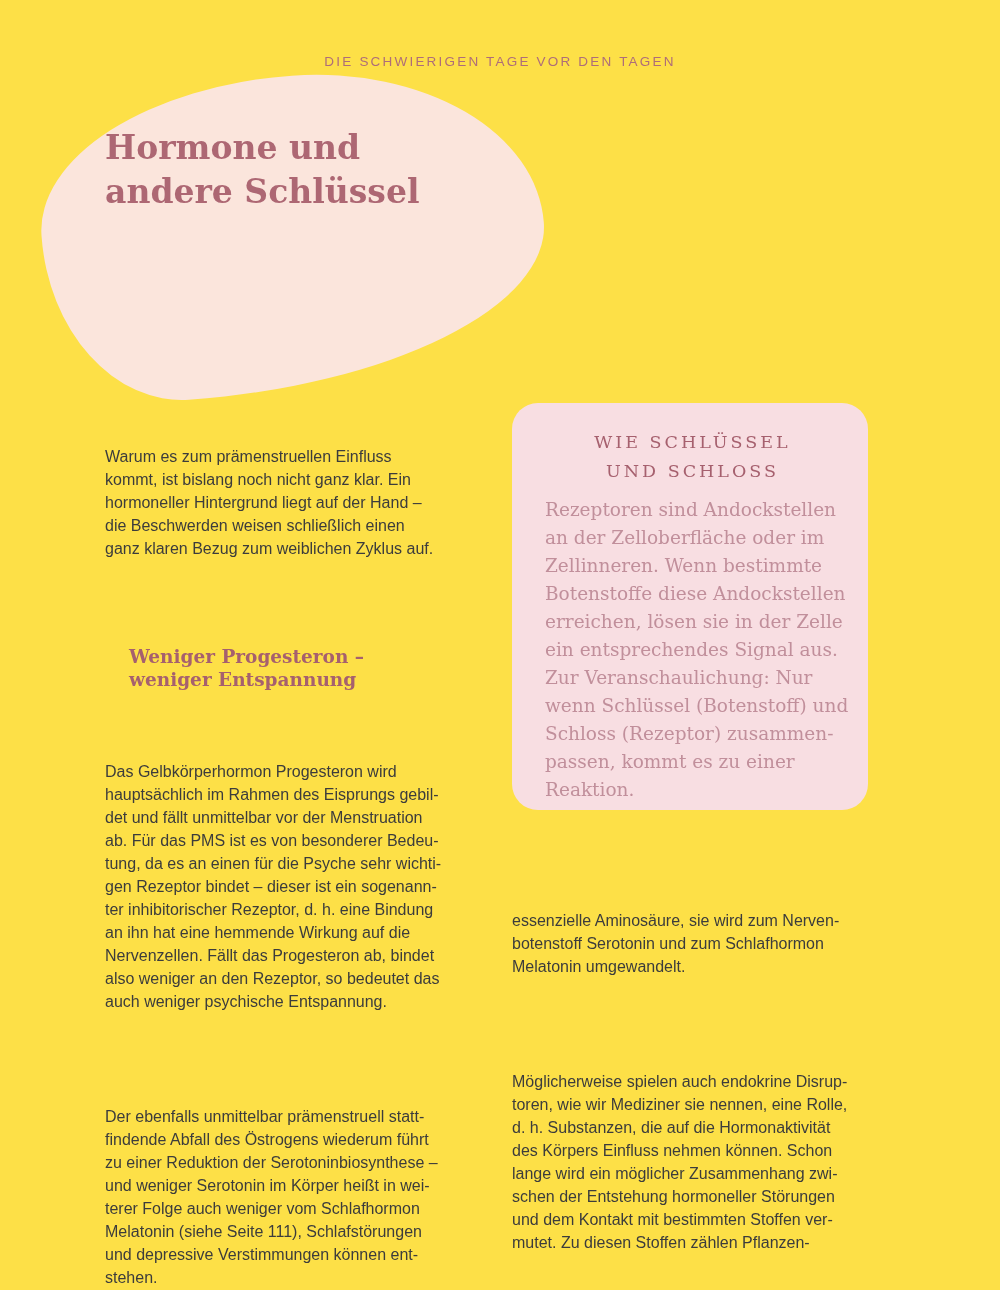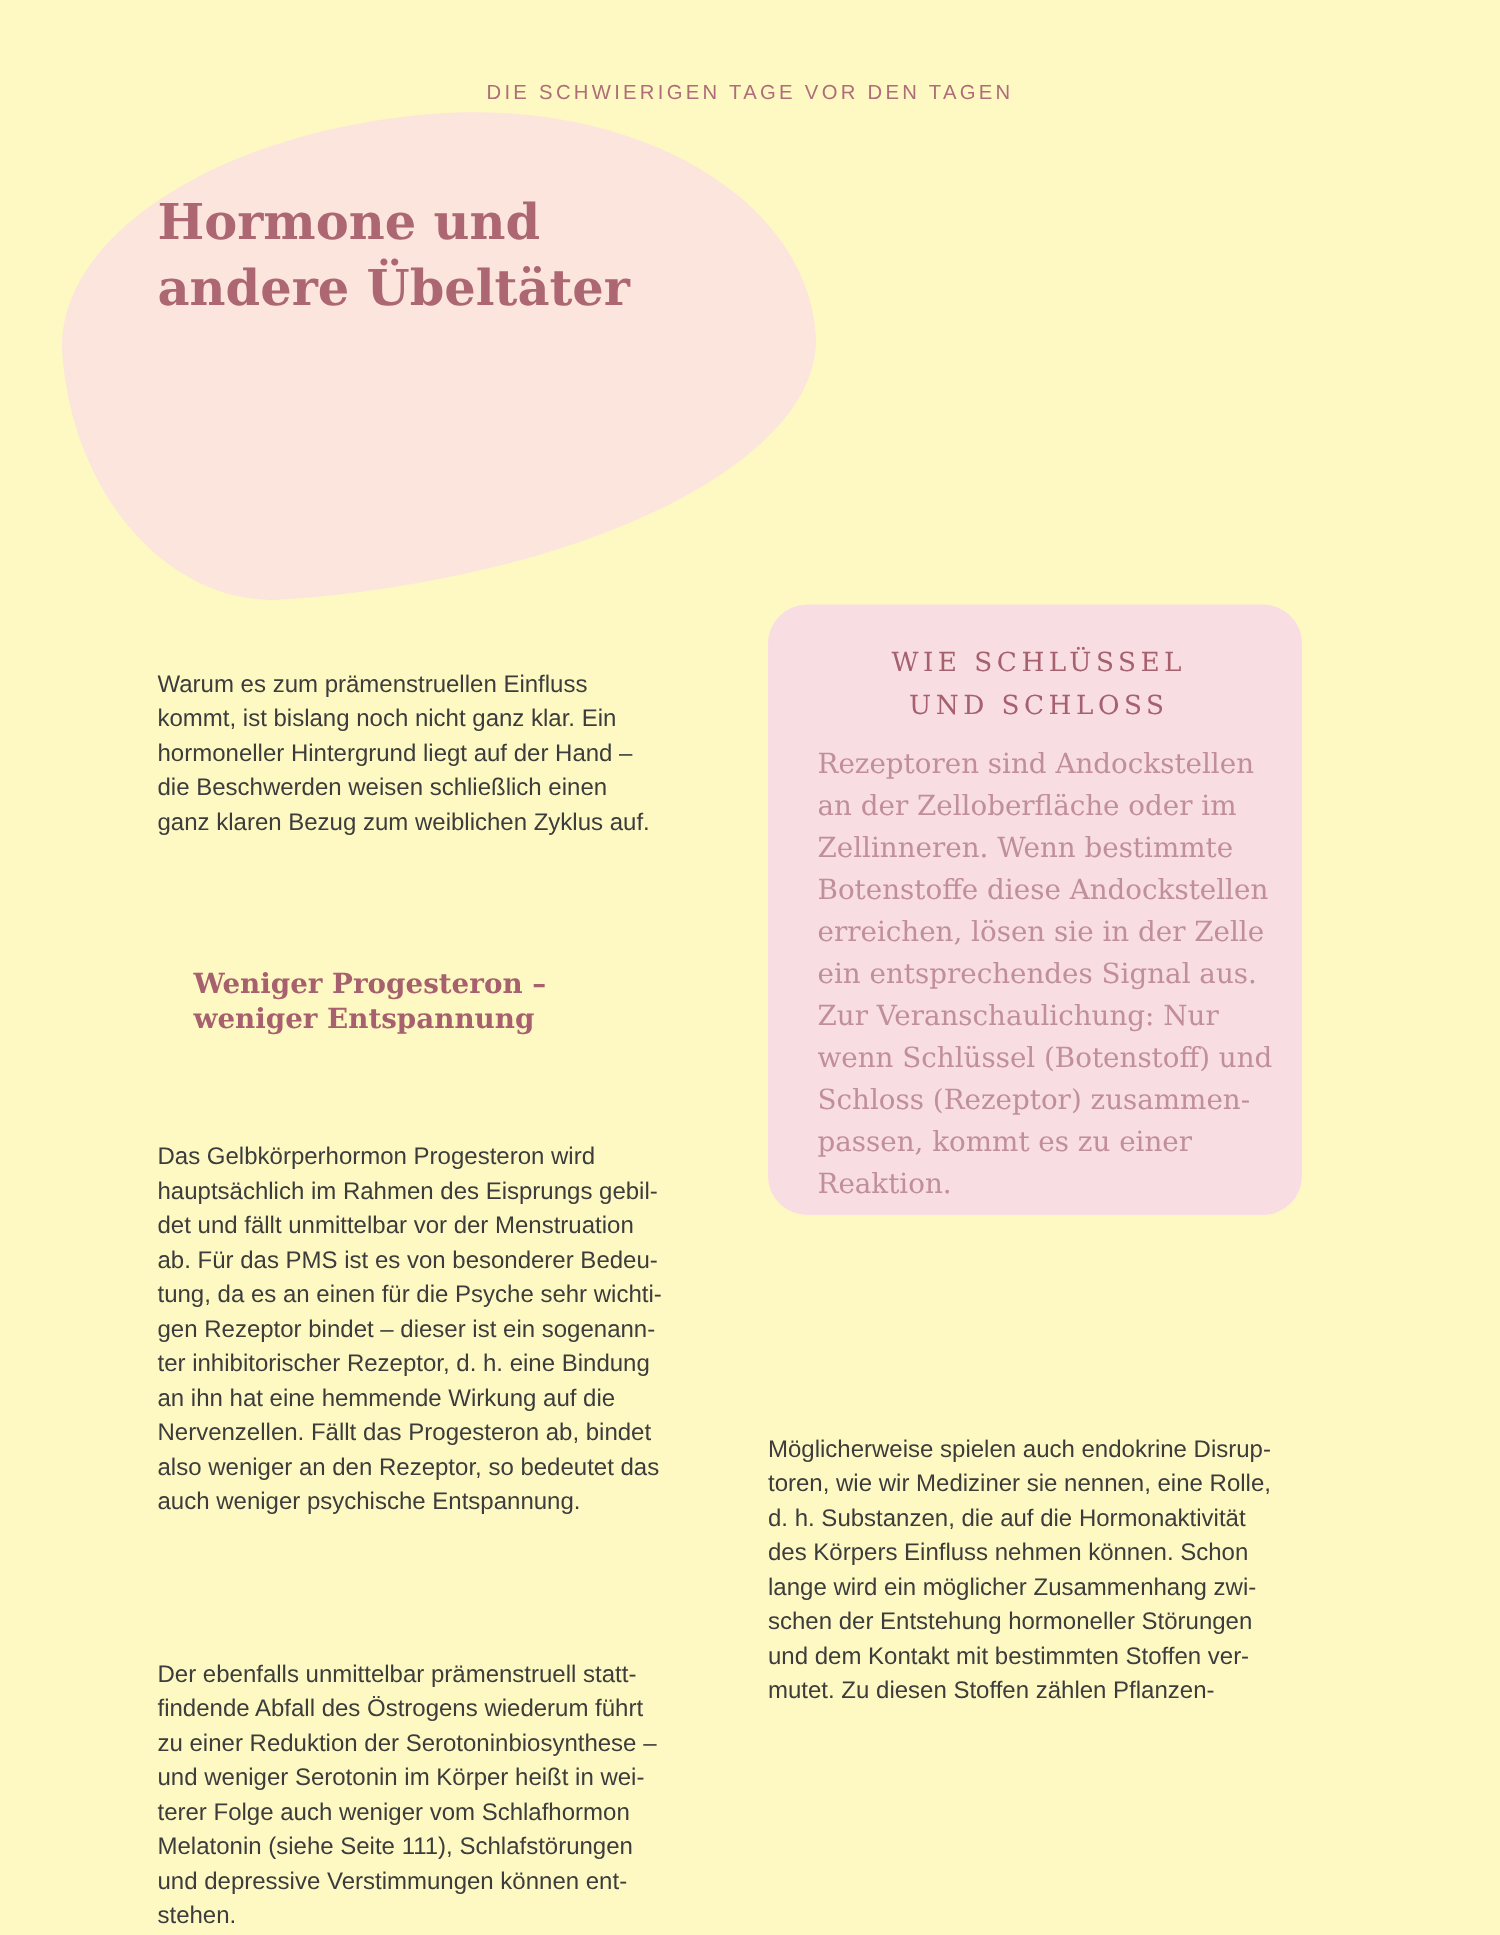--- a/index.html
+++ b/index.html
@@ -1,21 +1,21 @@
 <!DOCTYPE html>
 <html><head>
 <meta charset="utf-8">
 <style>
   * { margin: 0; padding: 0; box-sizing: border-box; }
   html, body { background: #ffffff; }
   .page {
     position: relative;
     width: 1000px;
     height: 1290px;
-    background: #fef9c3;
+    background: #fde047;
     font-family: "Liberation Sans", sans-serif;
     overflow: hidden;
   }
   .kicker {
     position: absolute;
     top: 54px;
     left: 0;
     width: 100%;
     text-align: center;
     font-size: 13.5px;
@@ -116,21 +116,21 @@
 </head>
 <body>
 
 <div class="page">
 
   <div class="kicker">DIE SCHWIERIGEN TAGE VOR DEN TAGEN</div>
 
   <div class="blob"></div>
 
   <h1 class="chapter-title">Hormone und
-andere Übeltäter</h1>
+andere Schlüssel</h1>
 
   <div class="col-left">
     <p class="body-par">Warum es zum prämenstruellen Einfluss
 kommt, ist bislang noch nicht ganz klar. Ein
 hormoneller Hintergrund liegt auf der Hand –
 die Beschwerden weisen schließlich einen
 ganz klaren Bezug zum weiblichen Zyklus auf.</p>
 
     <h2 class="heading heading-1">Weniger Progesteron –
 weniger Entspannung</h2>
@@ -170,20 +170,23 @@
 erreichen, lösen sie in der Zelle
 ein entsprechendes Signal aus.
 Zur Veranschaulichung: Nur
 wenn Schlüssel (Botenstoff) und
 Schloss (Rezeptor) zusammen-
 passen, kommt es zu einer
 Reaktion.</p>
   </aside>
 
   <div class="col-right-text">
+    <p class="body-par">essenzielle Aminosäure, sie wird zum Nerven-
+botenstoff Serotonin und zum Schlafhormon
+Melatonin umgewandelt.</p>
 
 
     <p class="body-par par-after-heading">Möglicherweise spielen auch endokrine Disrup-
 toren, wie wir Mediziner sie nennen, eine Rolle,
 d. h. Substanzen, die auf die Hormonaktivität
 des Körpers Einfluss nehmen können. Schon
 lange wird ein möglicher Zusammenhang zwi-
 schen der Entstehung hormoneller Störungen
 und dem Kontakt mit bestimmten Stoffen ver-
 mutet. Zu diesen Stoffen zählen Pflanzen-</p>

